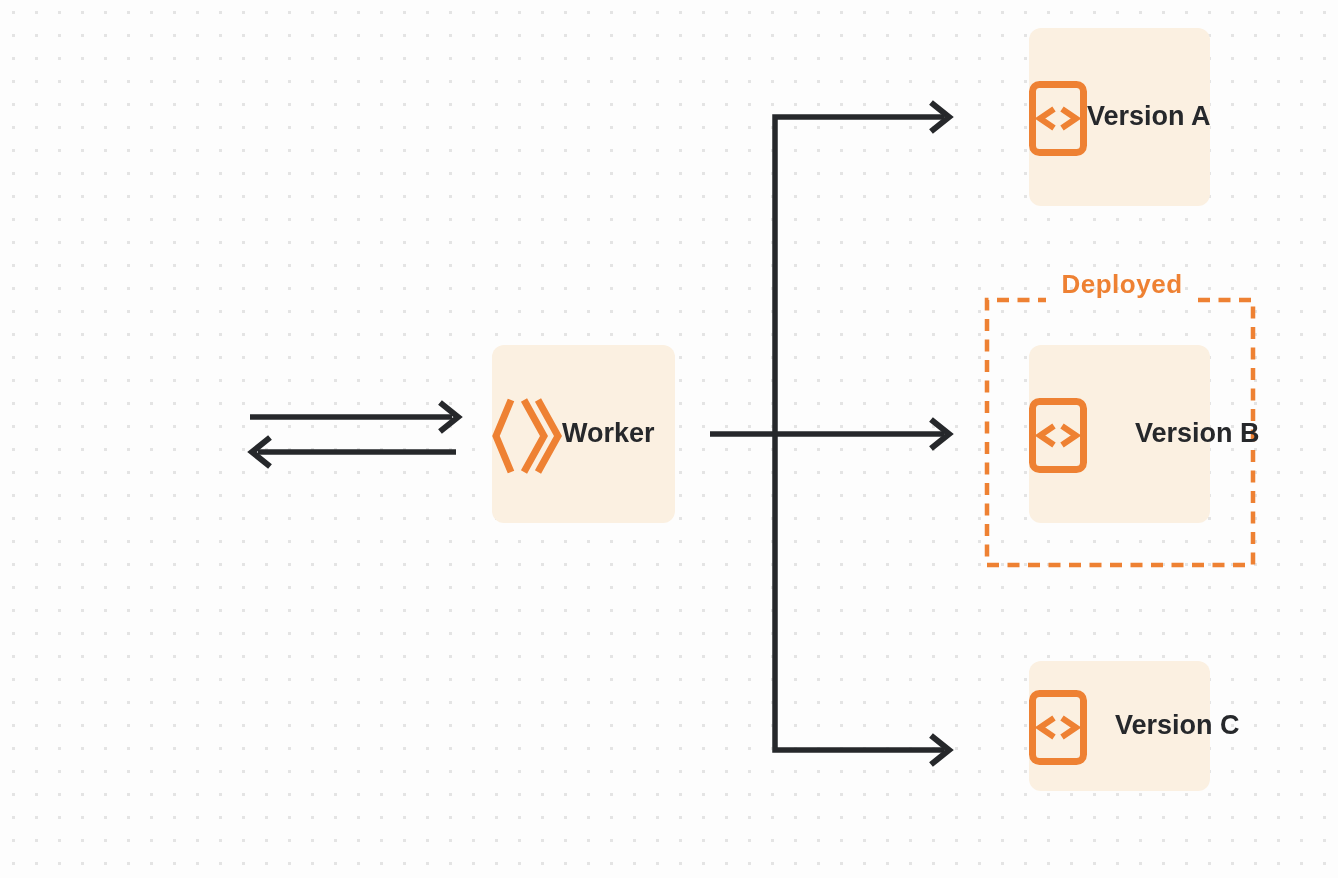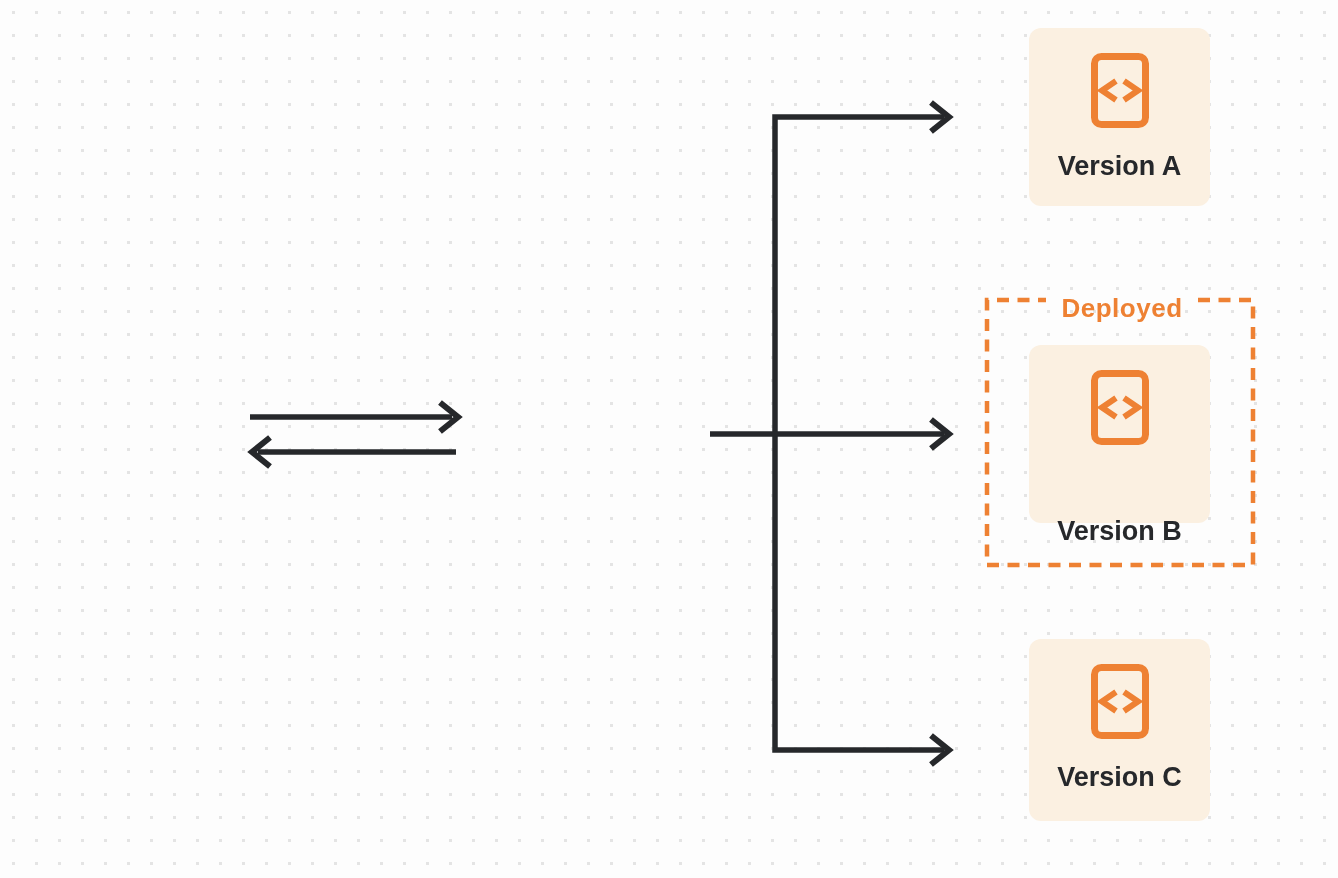--- a/index.html
+++ b/index.html
@@ -26,43 +26,43 @@
   }
   .arrows{
     position:absolute;left:0;top:0;width:1338px;height:878px;
     pointer-events:none;
   }
   .stroke-ink{stroke:var(--ink);fill:none;stroke-linecap:butt;stroke-linejoin:miter;}
   .stroke-orange{stroke:var(--orange);fill:none;stroke-linecap:butt;stroke-linejoin:miter;}
   .node{
     position:absolute;
     border-radius:12px;
-    display:flex;flex-direction:column;
+    display:flex;
     align-items:center;justify-content:center;
   }
   .node-label{
     font-size:27px;font-weight:700;color:var(--ink);
     line-height:1.15;white-space:nowrap;
   }
   .node.client{
     left:30px;top:344px;width:182px;height:181px;
     background:var(--client-gray);
   }
   .node.cream{background:var(--cream);justify-content:flex-start;}
   .node.worker{left:492px;top:345px;width:183px;height:178px;padding-top:0;}
   .node.worker .icon-wrap{margin-top:28px;margin-bottom:24px;}
   .node.version-a{left:1029px;top:28px;width:181px;height:178px;}
   .node.version-b{left:1029px;top:345px;width:181px;height:178px;gap:48px;}
-  .node.version-c{left:1029px;top:639px;width:181px;height:182px;}
+  .node.version-c{left:1029px;top:661px;width:181px;height:130px;gap:28px;}
   .node.version-a .icon-wrap,
   .node.version-b .icon-wrap,
   .node.version-c .icon-wrap{margin-top:25px;margin-bottom:23px;}
   .icon-wrap{display:block;line-height:0;}
   .deployed-label{
-    position:absolute;left:1040px;top:292px;width:164px;height:32px;
+    position:absolute;left:1040px;top:268px;width:164px;height:32px;
     display:flex;align-items:center;justify-content:center;
     color:var(--orange);font-size:26px;font-weight:700;letter-spacing:0.5px;
     white-space:nowrap;
   }
   .traffic-label{
     position:absolute;left:782px;top:349px;width:150px;
     text-align:center;color:var(--ink);font-weight:700;
   }
   .traffic-label .l1{font-size:20px;line-height:32px;letter-spacing:0.5px;}
   .traffic-label .l2{font-size:20px;line-height:32px;letter-spacing:1.5px;}
@@ -96,20 +96,30 @@
       <polyline class="stroke-ink" stroke-width="6" points="931,419.5 949,434 931,448.5"></polyline>
     </g>
     <g>
       <polyline class="stroke-ink" stroke-width="6" points="931,735.5 949,750 931,764.5"></polyline>
     </g>
 
     <path class="stroke-orange" stroke-width="4.5" stroke-dasharray="12 8.5" d="M1198 300 H1253 V565 H987 V300 H1046"></path>
   </svg>
 
 
+  <div class="node cream worker">
+    <span class="icon-wrap">
+      <svg width="70" height="80" viewBox="-4 -4 70 80" xmlns="http://www.w3.org/2000/svg">
+        <polyline class="stroke-orange" stroke-width="7" points="15,0 0,36 15,72" transform="skewX(0)"></polyline>
+        <polyline class="stroke-orange" stroke-width="7" points="28,0 48,36 28,72"></polyline>
+        <polyline class="stroke-orange" stroke-width="7" points="42,0 62,36 42,72"></polyline>
+      </svg>
+    </span>
+    <div class="node-label">Worker</div>
+  </div>
 
   <div class="node cream version-a">
     <span class="icon-wrap">
       <svg width="58" height="75" viewBox="0 0 58 75" xmlns="http://www.w3.org/2000/svg">
         <rect class="stroke-orange" stroke-width="7" x="3.5" y="3.5" width="51" height="68" rx="7"></rect>
         <polyline class="stroke-orange" stroke-width="6" points="25,28 11,37.5 25,47"></polyline>
         <polyline class="stroke-orange" stroke-width="6" points="33,28 47,37.5 33,47"></polyline>
       </svg>
     </span>
     <div class="node-label">Version A</div>

